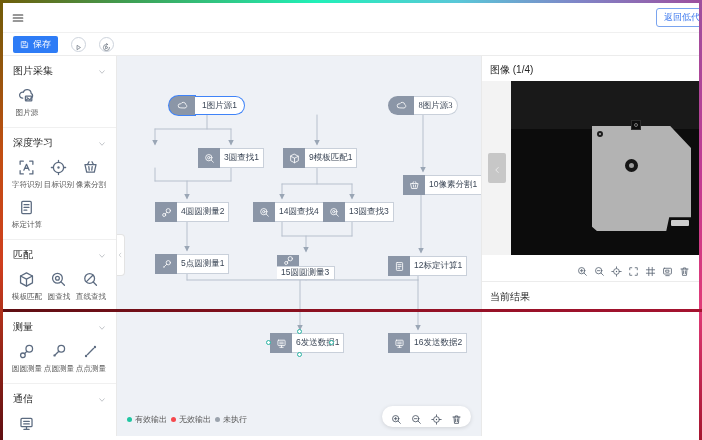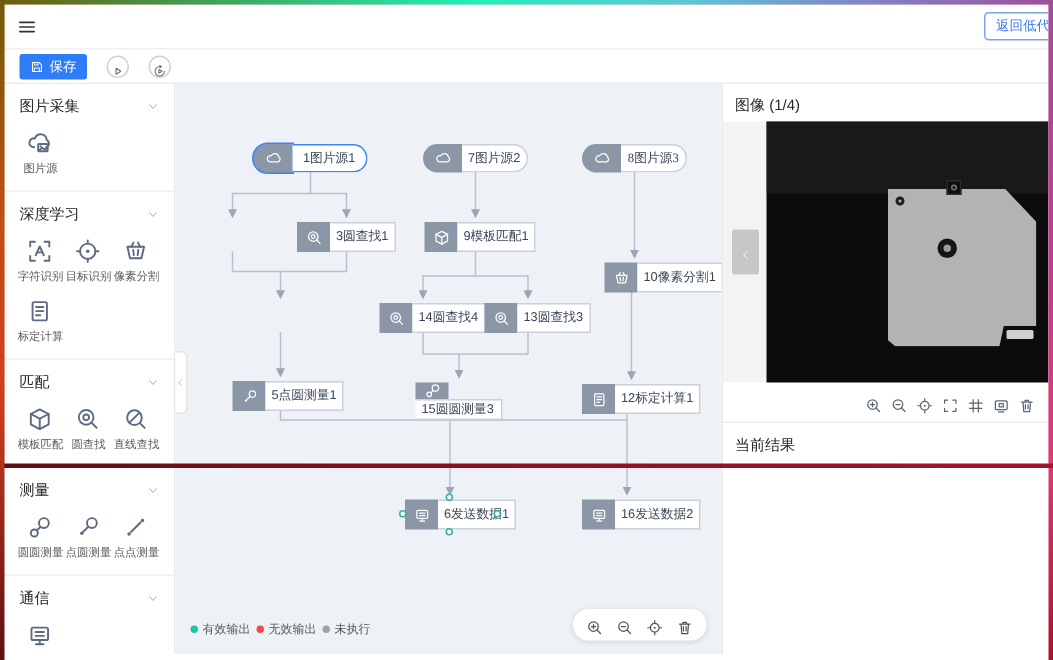--- a/index.html
+++ b/index.html
@@ -295,28 +295,20 @@
         </svg>
 
         <div class="node pill sel-blue" style="left:52px;top:40px;width:76px;">
           <span class="nico">
               <span class="i"><svg viewBox="0 0 16 16">
                   <path d="M5 11.5 a3 3 0 1 1 .5-5.9 A4 4 0 0 1 13 6.8 2.6 2.6 0 0 1 12.2 11.5 Z"></path>
                 </svg></span>
             </span>
           <span class="nlbl">1图片源1</span>
         </div>
-        <div class="node pill" style="left:165px;top:40px;width:70px;">
-          <span class="nico">
-              <span class="i"><svg viewBox="0 0 16 16">
-                  <path d="M5 11.5 a3 3 0 1 1 .5-5.9 A4 4 0 0 1 13 6.8 2.6 2.6 0 0 1 12.2 11.5 Z"></path>
-                </svg></span>
-            </span>
-          <span class="nlbl">7图片源2</span>
-        </div>
         <div class="node pill" style="left:271px;top:40px;width:70px;font-family:Liberation Serif, serif;">
           <span class="nico">
               <span class="i"><svg viewBox="0 0 16 16">
                   <path d="M5 11.5 a3 3 0 1 1 .5-5.9 A4 4 0 0 1 13 6.8 2.6 2.6 0 0 1 12.2 11.5 Z"></path>
                 </svg></span>
             </span>
           <span class="nlbl">8图片源3</span>
         </div>
         <div class="node" style="left:81px;top:92px;width:66px;">
           <span class="nico">
@@ -338,20 +330,30 @@
           <span class="nlbl">9模板匹配1</span>
         </div>
         <div class="node" style="left:270px;top:119px;width:72px;padding-left:16px;">
           <span class="nico">
               <span class="i"><svg viewBox="0 0 16 16">
                   <path d="M2.8 5.2 H13.2 L11.6 12.4 H4.4 Z"></path>
                   <path d="M5.2 5.2 L6.6 2.6 M10.8 5.2 L9.4 2.6 M6.4 7.2 L6.8 10.4 M9.6 7.2 L9.2 10.4"></path>
                 </svg></span>
             </span>
           <span class="nlbl">10像素分割1</span>
+        </div>
+        <div class="node" style="left:38px;top:146px;width:64px;">
+          <span class="nico">
+              <span class="i"><svg viewBox="0 0 16 16">
+                  <circle cx="10.6" cy="5.4" r="3.1"></circle>
+                  <circle cx="4.6" cy="11.6" r="2.2"></circle>
+                  <path d="M6.3 9.9 L8.3 7.9"></path>
+                </svg></span>
+            </span>
+          <span class="nlbl">4圆圆测量2</span>
         </div>
         <div class="node" style="left:136px;top:146px;width:58px;">
           <span class="nico">
               <span class="i"><svg viewBox="0 0 16 16">
                   <circle cx="7" cy="6.8" r="4.6"></circle>
                   <circle cx="7" cy="6.8" r="1.8"></circle>
                   <path d="M10.4 10.2 L13.6 13.4"></path>
                 </svg></span>
             </span>
           <span class="nlbl">14圆查找4</span>

